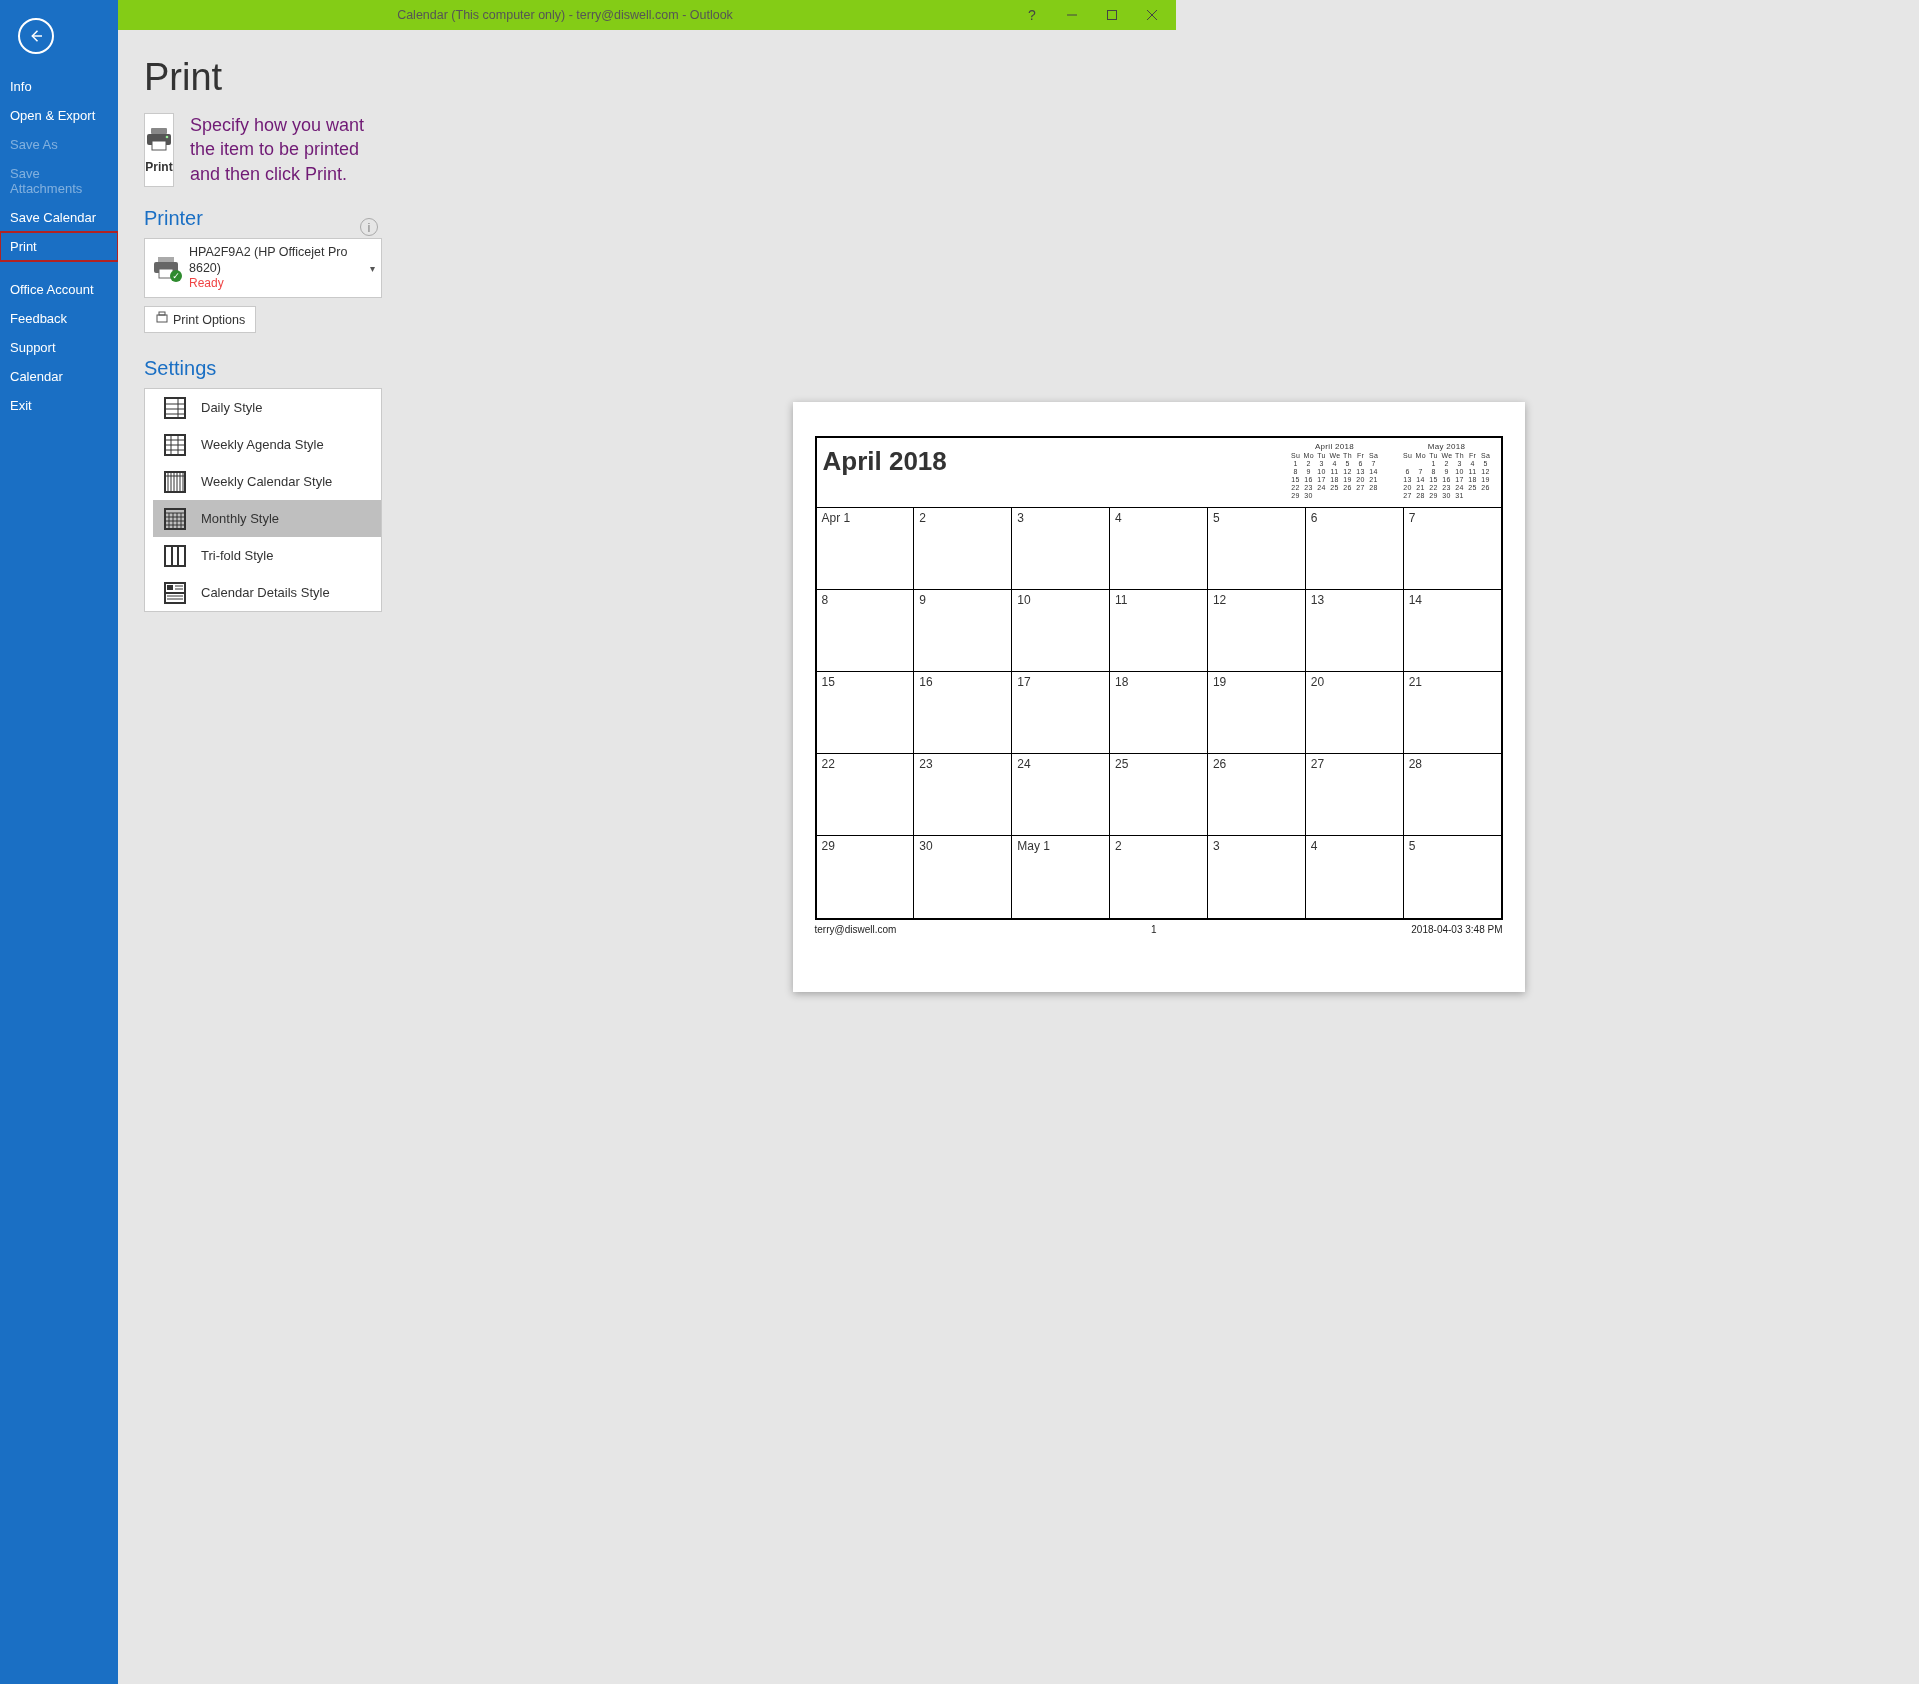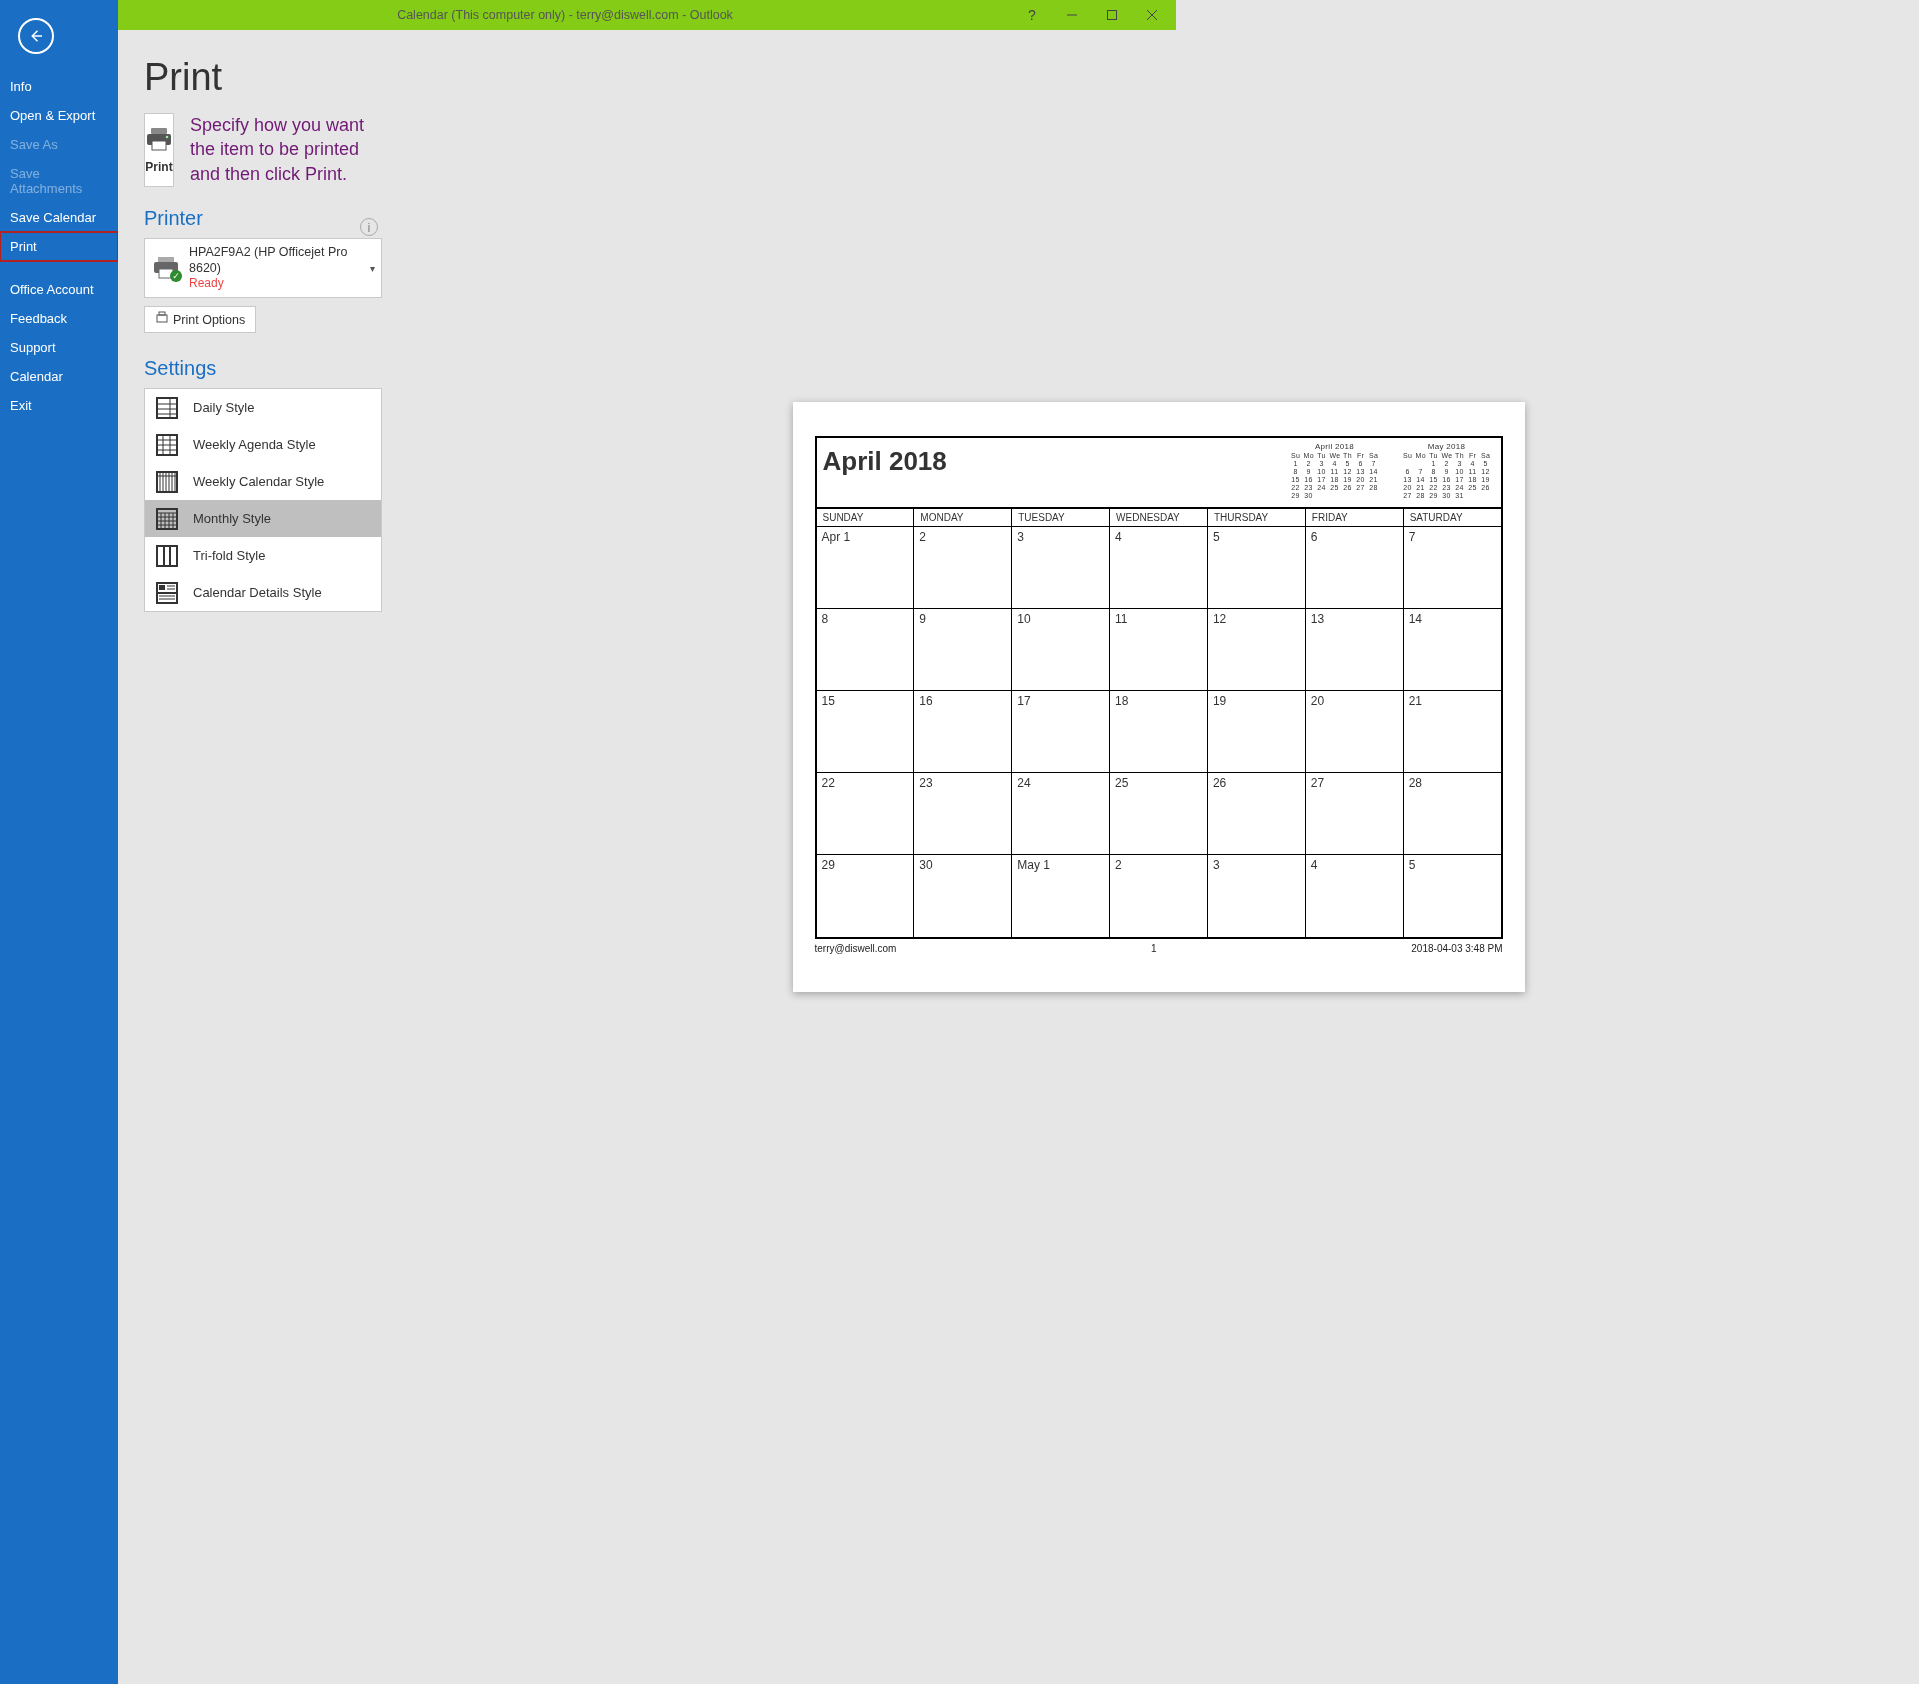--- a/index.html
+++ b/index.html
@@ -97,21 +97,21 @@
     position:absolute; right:-3px; bottom:-3px; width:12px; height:12px;
     background:#2e8b2e; border-radius:50%; color:#fff; font-size:9px;
     display:flex; align-items:center; justify-content:center;
   }
 
   .opt-btn {
     background:#fff; border:1px solid #c9c9c9; padding:4px 10px; font-size:12.5px;
     display:inline-flex; align-items:center; gap:4px; margin-bottom:14px;
   }
 
-  .styles-list { background:#fff; border:1px solid #c9c9c9; }
+  .styles-list { background:#fff; border:1px solid #c9c9c9;padding-left:8px; }
   .style-item {
     display:flex; align-items:center; gap:14px; padding:6px 10px; height:37px;
     font-size:13px;
   }
   .style-item.selected { background:#bfbfbf; }
   .style-item .sicon { width:24px; height:24px; display:flex; align-items:center; justify-content:center; }
 
   
   .right-col { flex:1; display:flex; justify-content:center; align-items:flex-start; padding-top:372px; }
   .page {
@@ -441,29 +441,20 @@
                   <span>28</span>
                   <span>29</span>
                   <span>30</span>
                   <span>31</span>
                   <span></span>
                   <span></span>
                 </div>
               </div>
           </div>
         </div>
-        <div class="dow-row" id="dow-slot">
-            <div>SUNDAY</div>
-            <div>MONDAY</div>
-            <div>TUESDAY</div>
-            <div>WEDNESDAY</div>
-            <div>THURSDAY</div>
-            <div>FRIDAY</div>
-            <div>SATURDAY</div>
-          </div>
         <div class="weeks" id="weeks-slot">
             <div class="week">
               <div class="day">Apr 1</div>
               <div class="day">2</div>
               <div class="day">3</div>
               <div class="day">4</div>
               <div class="day">5</div>
               <div class="day">6</div>
               <div class="day">7</div>
             </div>

